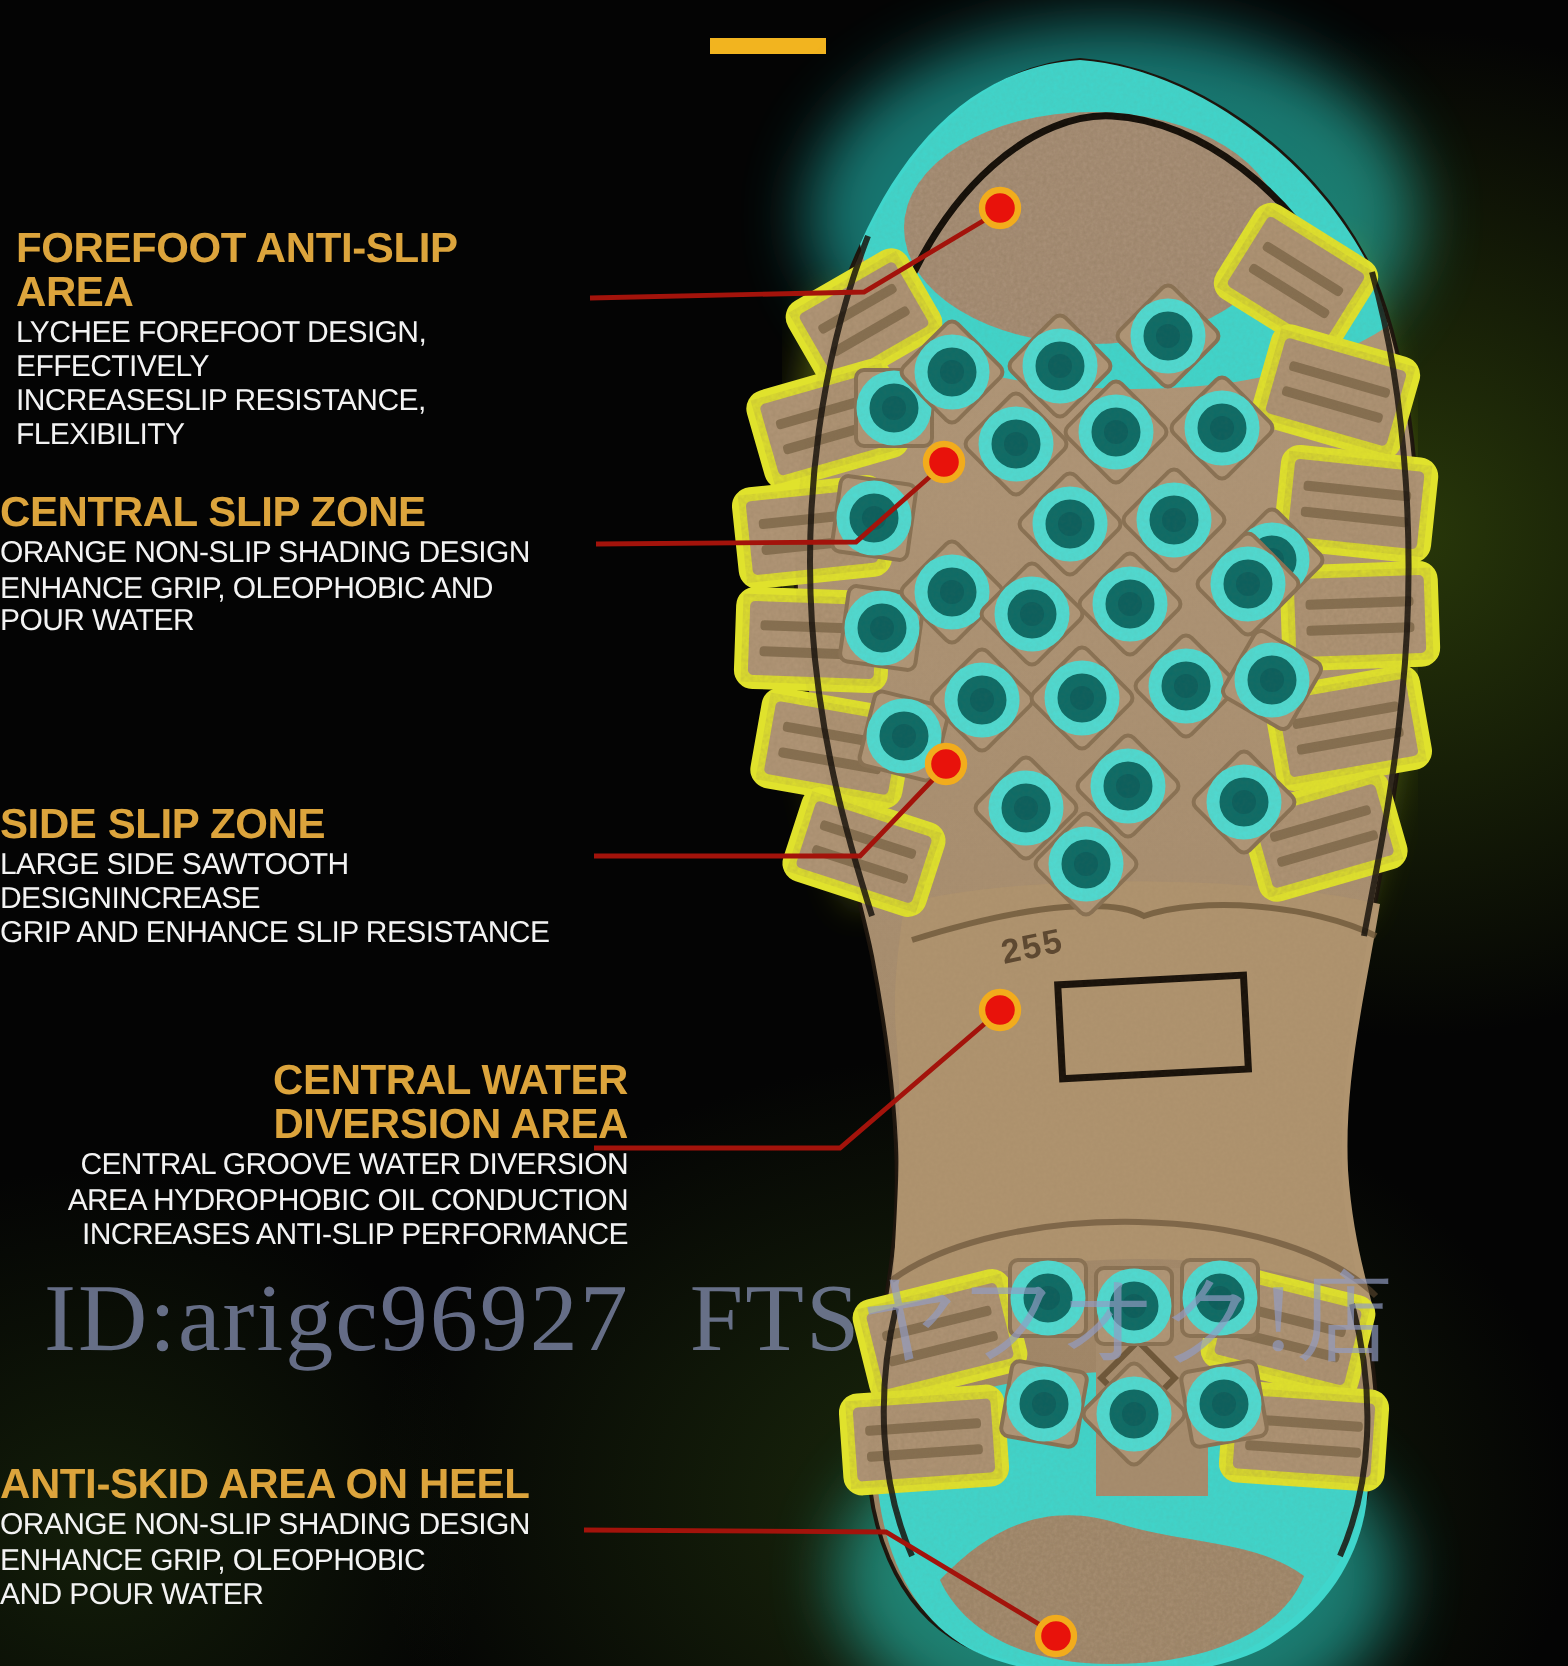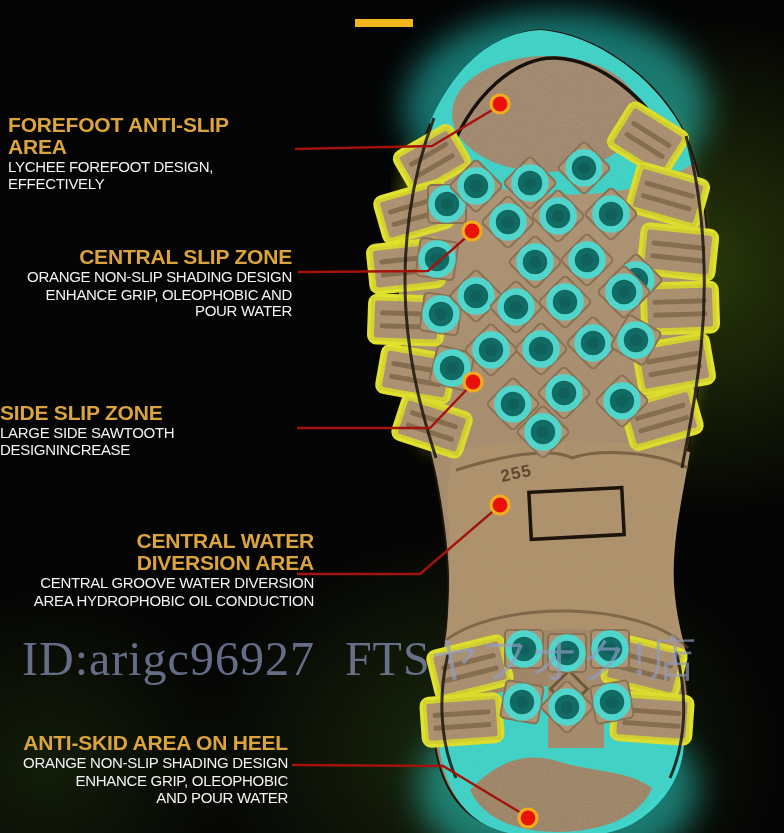--- a/index.html
+++ b/index.html
@@ -12,24 +12,24 @@
       #040404;
     font-family:"Liberation Sans", sans-serif;
   }
   .top-bar{position:absolute;left:355px;top:19px;width:58px;height:8px;background:#f2b41f;}
   svg#sole-svg{position:absolute;left:0;top:0;}
   .callout{position:absolute;z-index:5;}
   .callout .t{color:#dca43c;font-weight:bold;font-size:21px;line-height:22px;letter-spacing:-0.2px;}
   .callout .b{color:#f3f3f3;font-size:15px;line-height:16.5px;letter-spacing:-0.3px;margin-top:1px;}
   .callout .b:first-of-type{margin-top:6px;}
   .c1{left:8px;top:114px;width:282px;}
-  .c2{left:0;top:246px;width:292px;text-align:right;}
+  .c2{left:0;top:246px;width:292px;}
   .c3{left:0;top:402px;width:288px;}
   .c4{left:0;top:530px;width:284px;text-align:right;padding-left:30px;}
-  .c5{left:0;top:732px;width:288px;text-align:right;}
+  .c5{left:0;top:732px;width:288px;}
   .watermark{
     position:absolute;left:22px;top:627px;z-index:8;white-space:nowrap;
     font-family:"Liberation Serif", serif;font-size:48px;
     color:rgba(146,156,196,0.68);letter-spacing:1px;
   }
   .watermark .store{margin-left:30px;}
 </style>
 </head>
 <body>
 
@@ -364,38 +364,41 @@
         <circle cx="472" cy="231" r="9" fill="#e8120b" stroke="#f2ac1c" stroke-width="3.2"></circle>
         <circle cx="473" cy="382" r="9" fill="#e8120b" stroke="#f2ac1c" stroke-width="3.2"></circle>
         <circle cx="500" cy="505" r="9" fill="#e8120b" stroke="#f2ac1c" stroke-width="3.2"></circle>
         <circle cx="528" cy="818" r="9" fill="#e8120b" stroke="#f2ac1c" stroke-width="3.2"></circle>
   </g>
     </svg>
 
   <div class="callout c1">
     <div class="t">FOREFOOT ANTI-SLIP AREA</div>
     <div class="b">LYCHEE FOREFOOT DESIGN, EFFECTIVELY</div>
+    <div class="b">INCREASESLIP RESISTANCE, FLEXIBILITY</div>
   </div>
 
   <div class="callout c2">
     <div class="t">CENTRAL SLIP ZONE</div>
     <div class="b">ORANGE NON-SLIP SHADING DESIGN</div>
     <div class="b">ENHANCE GRIP, OLEOPHOBIC AND POUR WATER</div>
   </div>
 
   <div class="callout c3">
     <div class="t">SIDE SLIP ZONE</div>
     <div class="b">LARGE SIDE SAWTOOTH DESIGNINCREASE</div>
+    <div class="b">GRIP AND ENHANCE SLIP RESISTANCE</div>
   </div>
 
   <div class="callout c4">
     <div class="t">CENTRAL WATER</div>
     <div class="t">DIVERSION AREA</div>
     <div class="b">CENTRAL GROOVE WATER DIVERSION</div>
     <div class="b">AREA HYDROPHOBIC OIL CONDUCTION</div>
+    <div class="b">INCREASES ANTI-SLIP PERFORMANCE</div>
   </div>
 
   <div class="callout c5">
     <div class="t">ANTI-SKID AREA ON HEEL</div>
     <div class="b">ORANGE NON-SLIP SHADING DESIGN</div>
     <div class="b">ENHANCE GRIP, OLEOPHOBIC</div>
     <div class="b">AND POUR WATER</div>
   </div>
 
   <div class="watermark">

